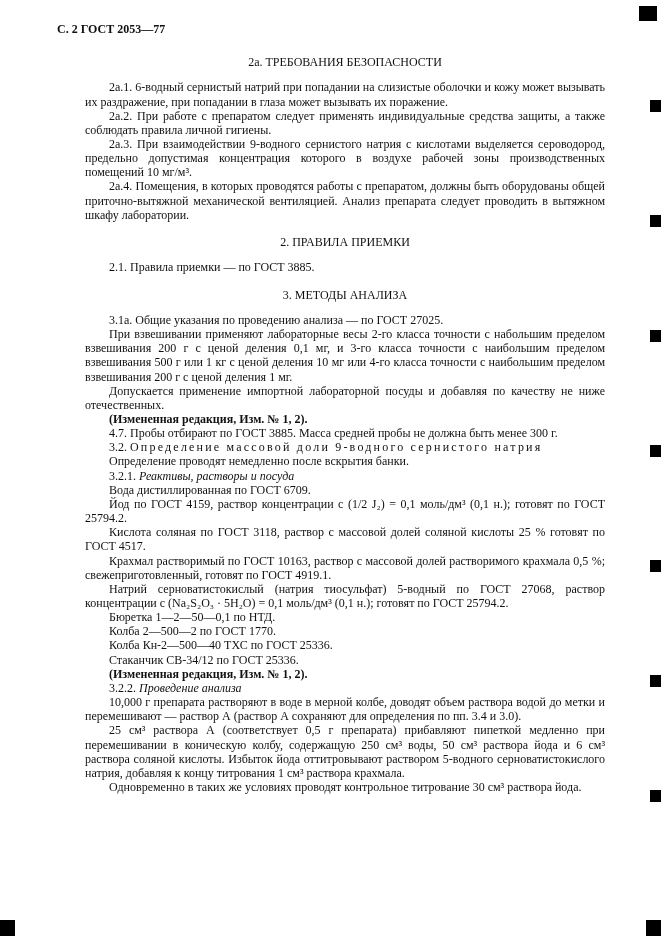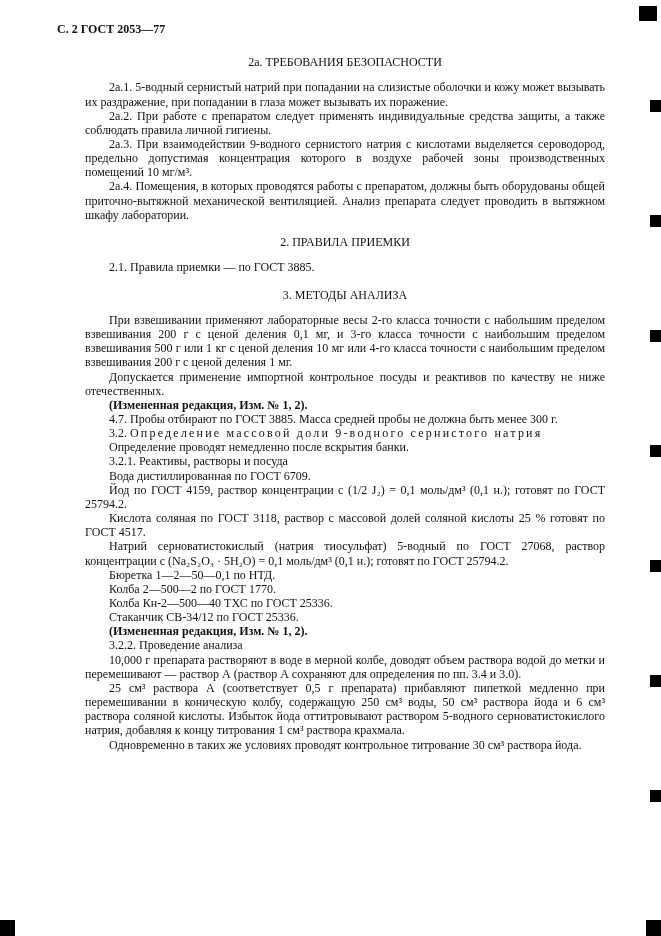--- a/index.html
+++ b/index.html
@@ -32,21 +32,21 @@
   }
   .doc-body h2.heading {
     font-size: 12px;
     font-weight: bold;
     text-align: center;
     margin: 13px 0 11px 0;
     line-height: 1.2;
   }
   .run-normal { font-weight: normal; font-style: normal; }
   .run-bold   { font-weight: bold; }
-  .run-italic { }
+  .run-italic { font-style: italic; }
   .run-spaced { letter-spacing: 2.2px; }
   
   .artifact {
     position: absolute;
     background: #000;
   }
   .a-top-right    { top: 6px;   right: 4px; width: 18px; height: 15px; }
   .a-edge         { right: 0;   width: 11px; height: 12px; }
   .a-e1 { top: 100px; }
   .a-e2 { top: 215px; }
@@ -60,37 +60,39 @@
 </style>
 </head>
 <body>
 
 <div class="page">
 
   <div class="page-header">С. 2 ГОСТ 2053—77</div>
 
   <div class="doc-body">
       <h2 class="heading"><span class="run-normal">2а. ТРЕБОВАНИЯ БЕЗОПАСНОСТИ</span></h2>
-      <p class="paragraph"><span class="run-normal">2а.1. 5-водный сернистый натрий при попадании на слизистые оболочки и кожу может вызывать их раздражение, при попадании в глаза может вызывать их поражение.</span></p>
+      <p class="paragraph"><span class="run-normal">2а.1. 6-водный сернистый натрий при попадании на слизистые оболочки и кожу может вызывать их раздражение, при попадании в глаза может вызывать их поражение.</span></p>
       <p class="paragraph"><span class="run-normal">2а.2. При работе с препаратом следует применять индивидуальные средства защиты, а также соблюдать правила личной гигиены.</span></p>
       <p class="paragraph"><span class="run-normal">2а.3. При взаимодействии 9-водного сернистого натрия с кислотами выделяется сероводород, предельно допустимая концентрация которого в воздухе рабочей зоны производственных помещений 10 мг/м³.</span></p>
       <p class="paragraph"><span class="run-normal">2а.4. Помещения, в которых проводятся работы с препаратом, должны быть оборудованы общей приточно-вытяжной механической вентиляцией. Анализ препарата следует проводить в вытяжном шкафу лаборатории.</span></p>
       <h2 class="heading"><span class="run-normal">2. ПРАВИЛА ПРИЕМКИ</span></h2>
       <p class="paragraph"><span class="run-normal">2.1. Правила приемки — по ГОСТ 3885.</span></p>
       <h2 class="heading"><span class="run-normal">3. МЕТОДЫ АНАЛИЗА</span></h2>
+      <p class="paragraph"><span class="run-normal">3.1а. Общие указания по проведению анализа — по ГОСТ 27025.</span></p>
       <p class="paragraph"><span class="run-normal">При взвешивании применяют лабораторные весы 2-го класса точности с набольшим пределом взвешивания 200 г с ценой деления 0,1 мг, и 3-го класса точности с наибольшим пределом взвешивания 500 г или 1 кг с ценой деления 10 мг или 4-го класса точности с наибольшим пределом взвешивания 200 г с ценой деления 1 мг.</span></p>
-      <p class="paragraph"><span class="run-normal">Допускается применение импортной контрольное посуды и реактивов по качеству не ниже отечественных.</span></p>
+      <p class="paragraph"><span class="run-normal">Допускается применение импортной лабораторной посуды и добавляя по качеству не ниже отечественных.</span></p>
       <p class="paragraph"><span class="run-bold">(Измененная редакция, Изм. № 1, 2).</span></p>
       <p class="paragraph"><span class="run-normal">4.7. Пробы отбирают по ГОСТ 3885. Масса средней пробы не должна быть менее 300 г.</span></p>
       <p class="paragraph"><span class="run-normal">3.2. </span><span class="run-spaced">Определение массовой доли 9-водного сернистого натрия</span></p>
       <p class="paragraph"><span class="run-normal">Определение проводят немедленно после вскрытия банки.</span></p>
       <p class="paragraph"><span class="run-normal">3.2.1. </span><span class="run-italic">Реактивы, растворы и посуда</span></p>
       <p class="paragraph"><span class="run-normal">Вода дистиллированная по ГОСТ 6709.</span></p>
       <p class="paragraph"><span class="run-normal">Йод по ГОСТ 4159, раствор концентрации с (1/2 J₂) = 0,1 моль/дм³ (0,1 н.); готовят по ГОСТ 25794.2.</span></p>
       <p class="paragraph"><span class="run-normal">Кислота соляная по ГОСТ 3118, раствор с массовой долей соляной кислоты 25 % готовят по ГОСТ 4517.</span></p>
+      <p class="paragraph"><span class="run-normal">Крахмал растворимый по ГОСТ 10163, раствор с массовой долей растворимого крахмала 0,5 %; свежеприготовленный, готовят по ГОСТ 4919.1.</span></p>
       <p class="paragraph"><span class="run-normal">Натрий серноватистокислый (натрия тиосульфат) 5-водный по ГОСТ 27068, раствор концентрации с (Na₂S₂O₃ · 5H₂O) = 0,1 моль/дм³ (0,1 н.); готовят по ГОСТ 25794.2.</span></p>
       <p class="paragraph"><span class="run-normal">Бюретка 1—2—50—0,1 по НТД.</span></p>
       <p class="paragraph"><span class="run-normal">Колба 2—500—2 по ГОСТ 1770.</span></p>
       <p class="paragraph"><span class="run-normal">Колба Кн-2—500—40 ТХС по ГОСТ 25336.</span></p>
       <p class="paragraph"><span class="run-normal">Стаканчик СВ-34/12 по ГОСТ 25336.</span></p>
       <p class="paragraph"><span class="run-bold">(Измененная редакция, Изм. № 1, 2).</span></p>
       <p class="paragraph"><span class="run-normal">3.2.2. </span><span class="run-italic">Проведение анализа</span></p>
       <p class="paragraph"><span class="run-normal">10,000 г препарата растворяют в воде в мерной колбе, доводят объем раствора водой до метки и перемешивают — раствор А (раствор А сохраняют для определения по пп. 3.4 и 3.0).</span></p>
       <p class="paragraph"><span class="run-normal">25 см³ раствора А (соответствует 0,5 г препарата) прибавляют пипеткой медленно при перемешивании в коническую колбу, содержащую 250 см³ воды, 50 см³ раствора йода и 6 см³ раствора соляной кислоты. Избыток йода оттитровывают раствором 5-водного серноватистокислого натрия, добавляя к концу титрования 1 см³ раствора крахмала.</span></p>
       <p class="paragraph"><span class="run-normal">Одновременно в таких же условиях проводят контрольное титрование 30 см³ раствора йода.</span></p>

